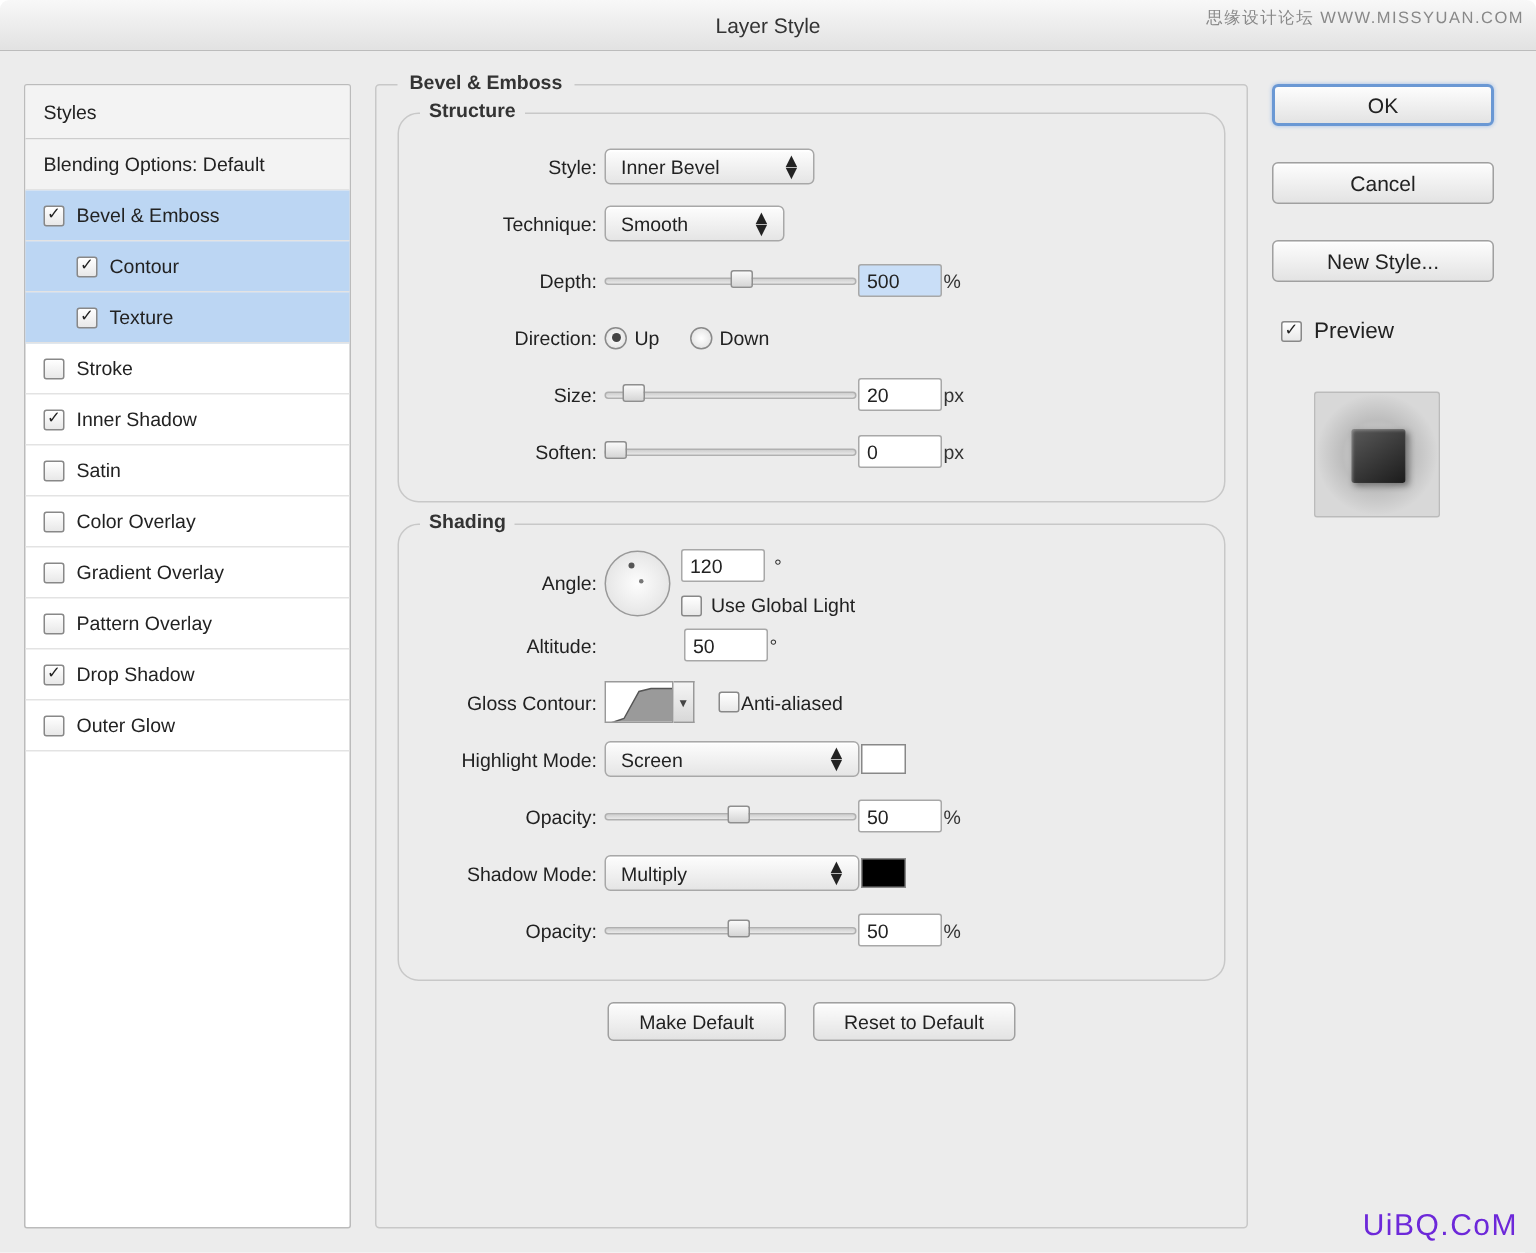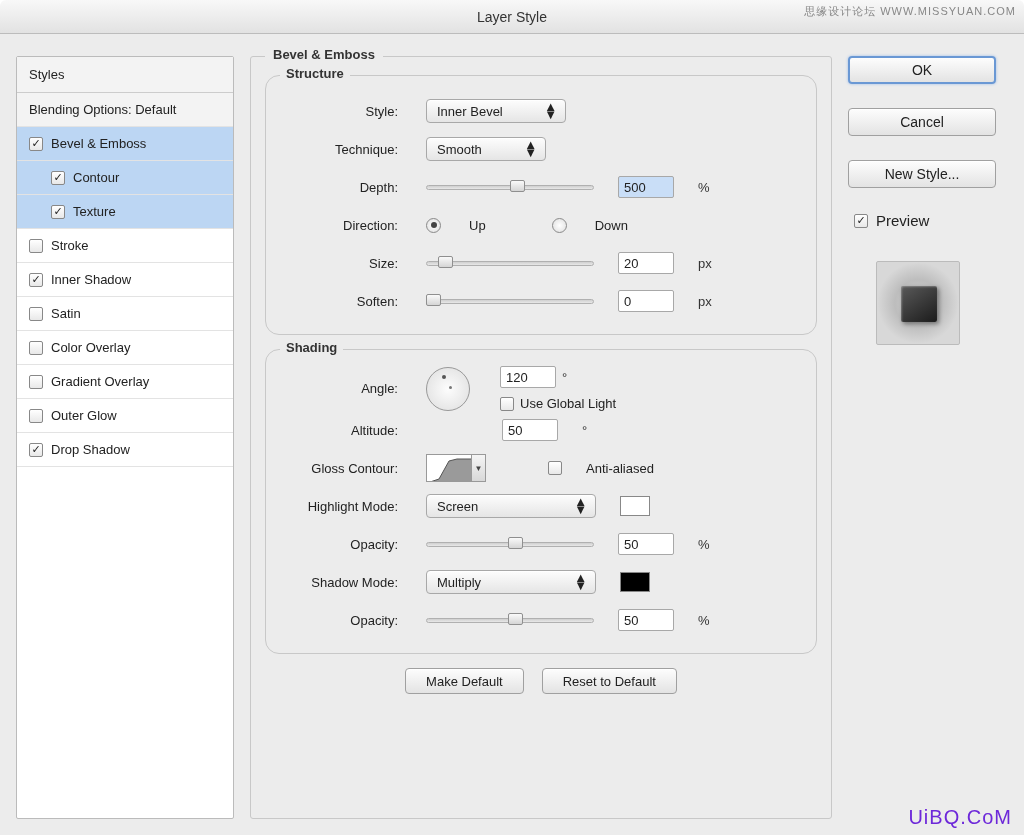--- a/index.html
+++ b/index.html
@@ -12,21 +12,21 @@
 .sidebar .hdr{padding:10px 12px;border-bottom:1px solid #ccc;background:#f3f3f3}
 .sidebar .row{padding:9px 12px;border-bottom:1px solid #e3e3e3;display:flex;align-items:center;gap:8px;cursor:default}
 .sidebar .row.sub{padding-left:34px}
 .sidebar .row.sel{background:#bcd6f3}
 .sidebar .row.blend{background:#f3f3f3}
 .main{flex:1;display:flex;flex-direction:column;gap:8px}
 .groupbox{border:1px solid #c8c8c8;border-radius:3px;padding:18px 14px 14px 14px;position:relative;background:#ececec}
 .groupbox>.legend{position:absolute;top:-10px;left:14px;background:#ececec;padding:0 8px;font-weight:bold;color:#333}
 .innerbox{border:1px solid #c8c8c8;border-radius:14px;padding:16px 14px 14px 14px;position:relative;margin-bottom:14px}
 .innerbox>.legend{position:absolute;top:-10px;left:14px;background:#ececec;padding:0 6px;font-weight:bold;color:#333}
-.formrow{display:flex;align-items:center;min-height:38px;gap:24px}
+.formrow{display:flex;align-items:center;min-height:38px;gap:1px}
 .lbl{width:118px;text-align:right;margin-right:4px}
 .select{display:inline-flex;align-items:center;justify-content:space-between;height:24px;padding:0 8px 0 10px;background:linear-gradient(#fdfdfd,#e5e5e5);border:1px solid #a8a8a8;border-radius:4px;box-shadow:0 1px 0 #fff inset;min-width:120px}
 .select .arrows{font-size:9px;line-height:8px;color:#555;display:flex;flex-direction:column;margin-left:8px}
 .slider{position:relative;height:16px;width:168px;display:flex;align-items:center}
 .slider .track{height:5px;width:100%;background:linear-gradient(#cfcfcf,#e8e8e8);border:1px solid #b0b0b0;border-radius:3px}
 .slider .thumb{position:absolute;top:1px;width:15px;height:12px;background:linear-gradient(#fafafa,#d5d5d5);border:1px solid #8f8f8f;border-radius:2px}
 .numbox{width:56px;height:22px;border:1px solid #a8a8a8;background:#fff;padding:0 5px;display:flex;align-items:center;border-radius:2px}
 .numbox.sel{background:#c9def7}
 .unit{color:#333}
 .radio{width:15px;height:15px;border:1px solid #8a8a8a;border-radius:50%;background:radial-gradient(#fff,#ddd);display:inline-flex;align-items:center;justify-content:center;margin-right:4px}
@@ -91,25 +91,29 @@
     <div class="row">
       <span class="chk"></span>
       <span>Color Overlay</span>
     </div>
     <div class="row">
       <span class="chk"></span>
       <span>Gradient Overlay</span>
     </div>
     <div class="row">
       <span class="chk"></span>
+      <span>Pattern Overlay</span>
+    </div>
+    <div class="row">
+      <span class="chk on"></span>
+      <span>Drop Shadow</span>
+    </div>
+    <div class="row">
+      <span class="chk"></span>
       <span>Outer Glow</span>
-    </div>
-    <div class="row">
-      <span class="chk on"></span>
-      <span>Drop Shadow</span>
     </div>
     <div class="spacer"></div>
   </div>
 
   <div class="main">
     <div class="groupbox" style="flex:1">
       <div class="legend">Bevel &amp; Emboss</div>
 
       <div class="innerbox">
         <div class="legend">Structure</div>

